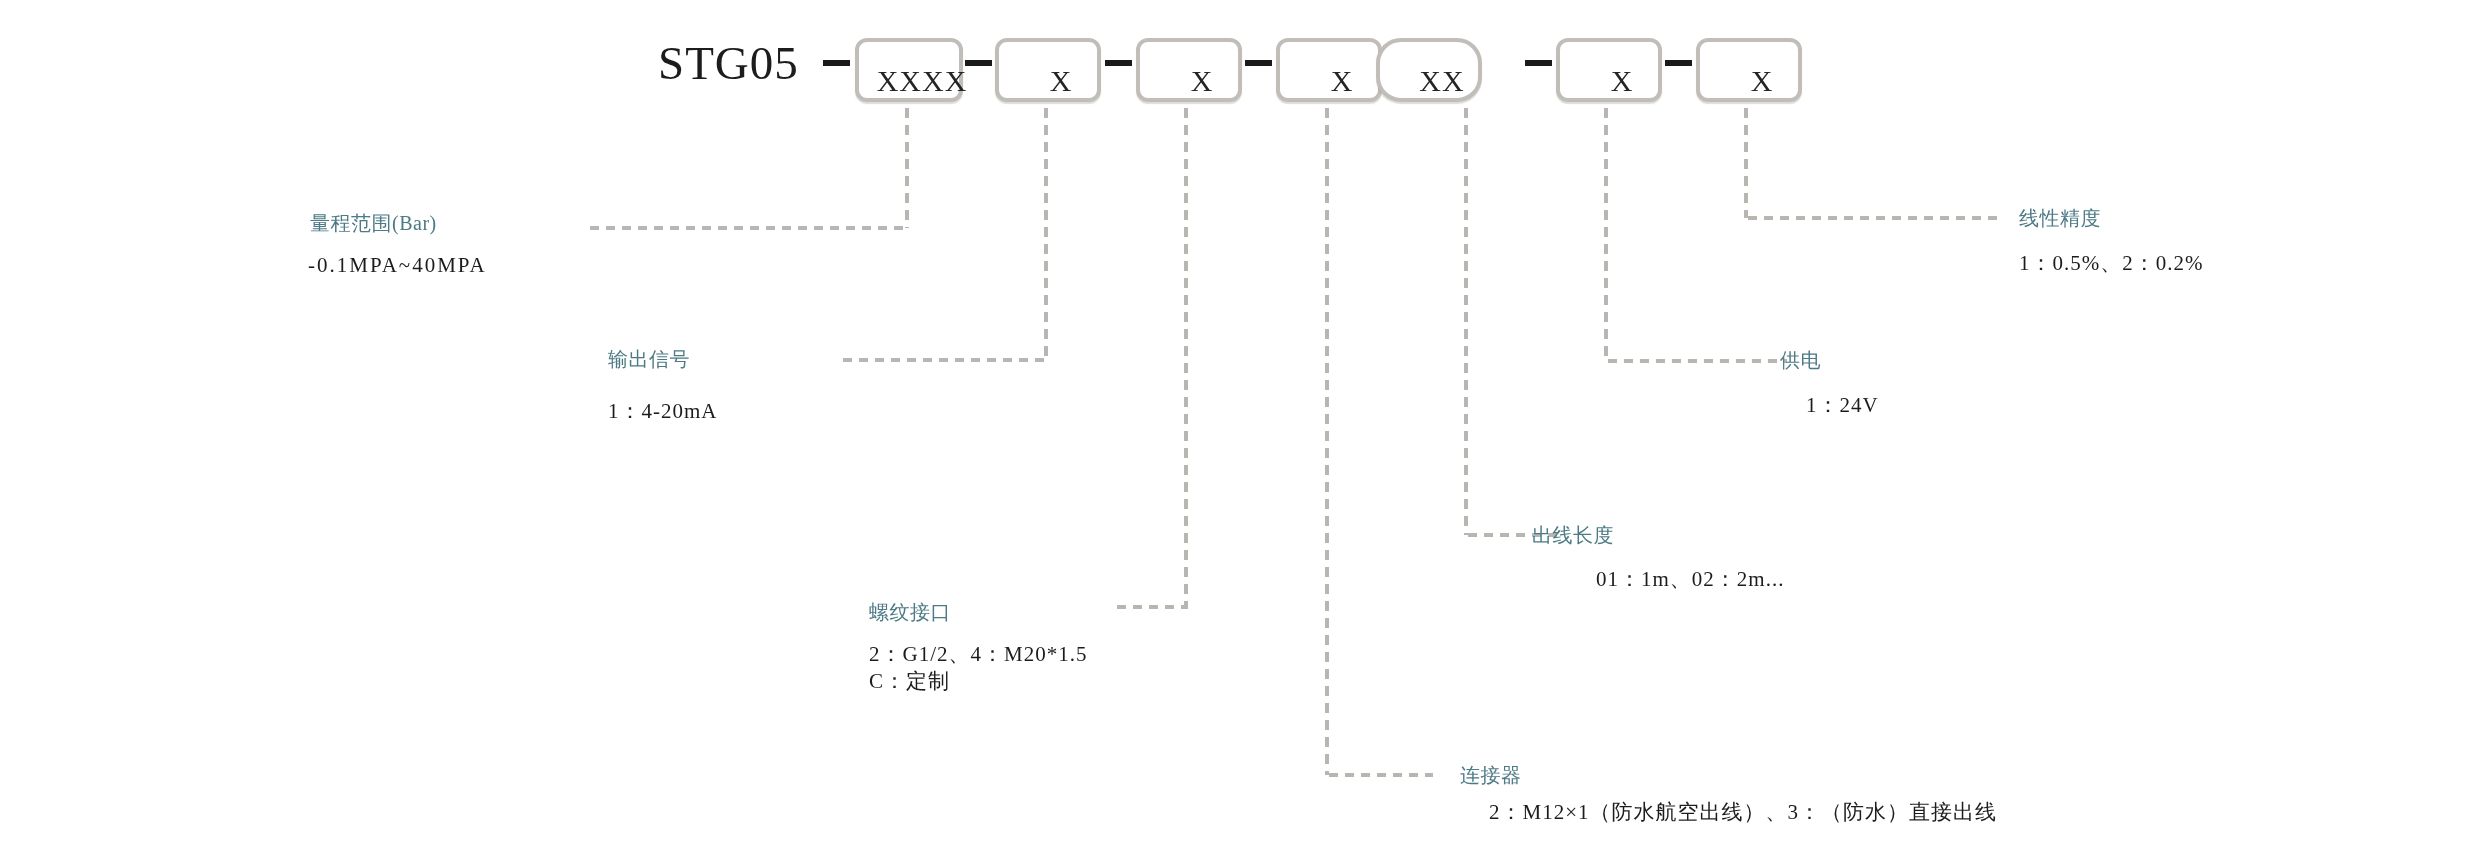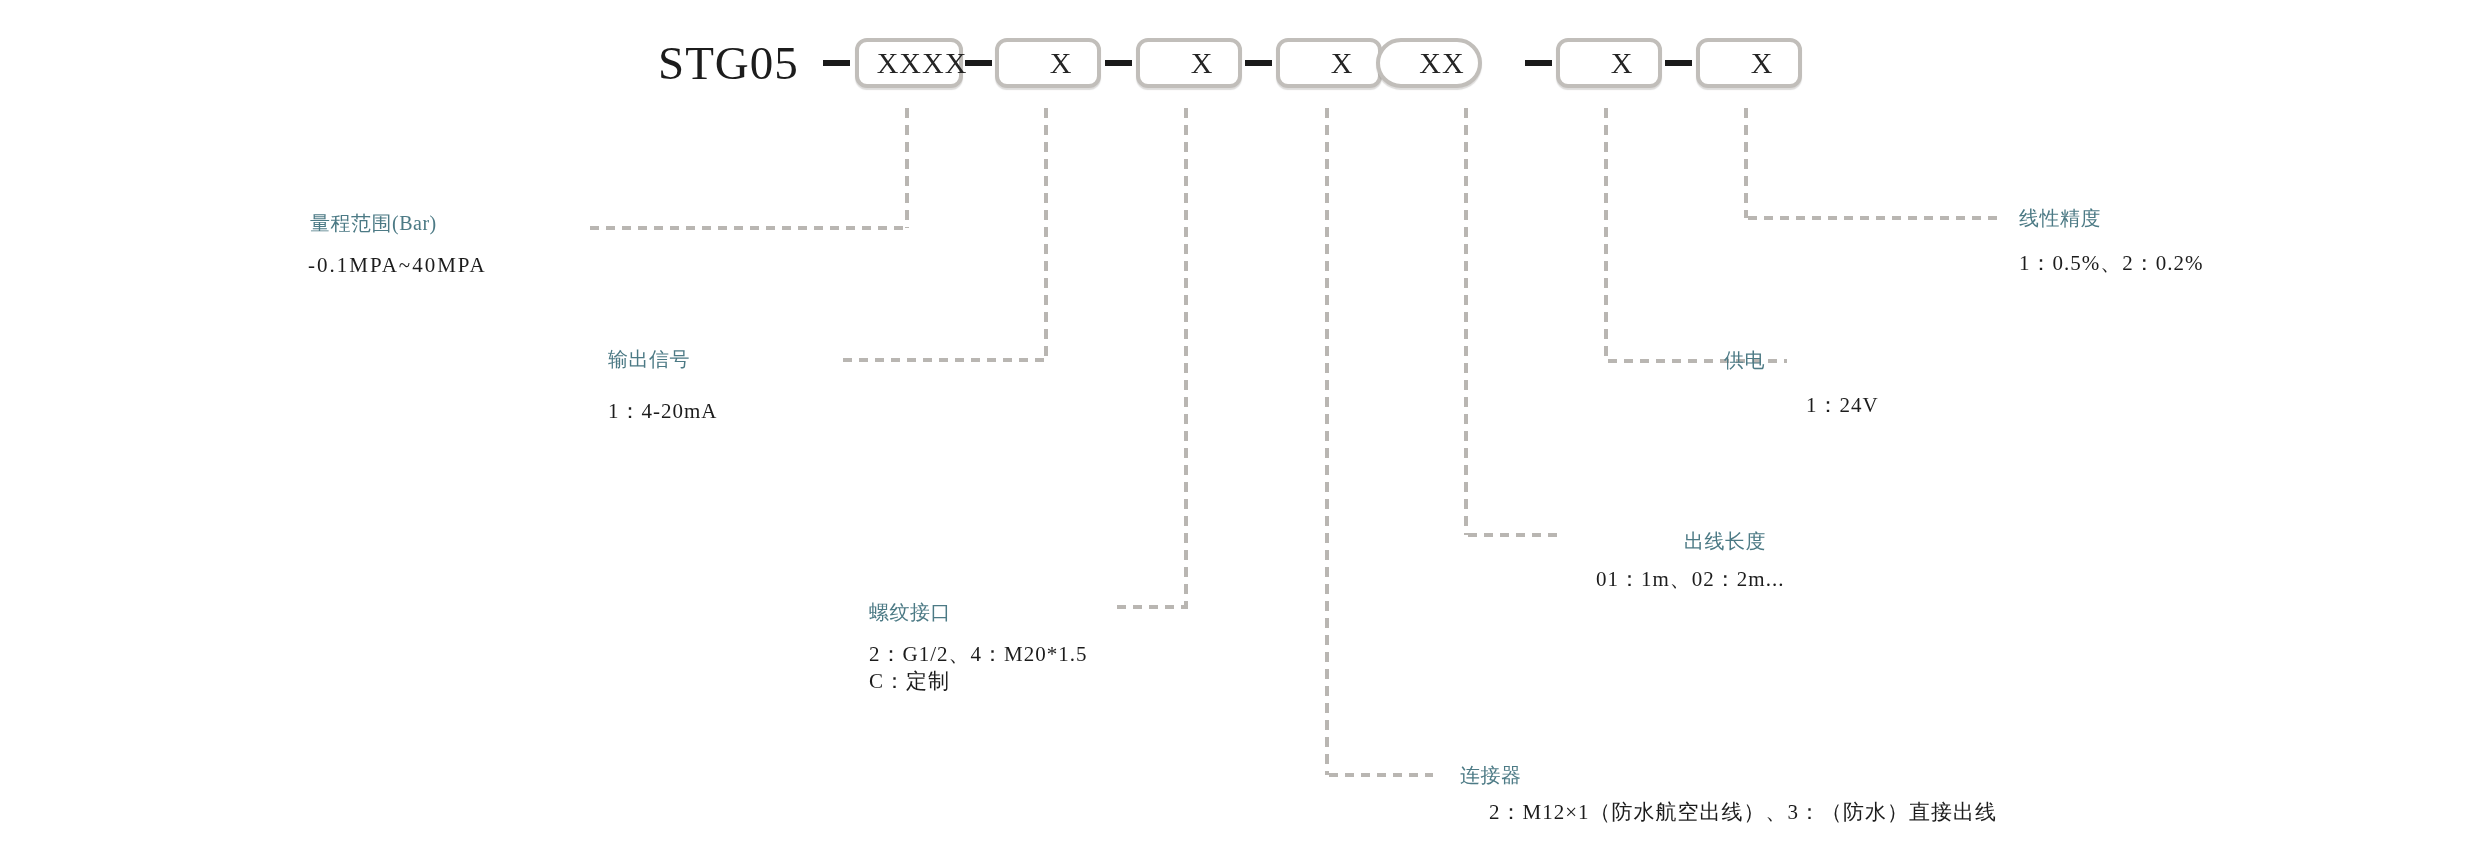--- a/index.html
+++ b/index.html
@@ -17,27 +17,27 @@
     position:absolute;
     left:658px; top:38px; height:50px;
     line-height:50px;
     font-size:47px;
     letter-spacing:1px;
     color:#1c1c1c;
     white-space:nowrap;
   }
   .code-box{
     position:absolute;
-    top:38px; height:50px;
+    top:38px; height:64px;
     box-sizing:border-box;
     border:4px solid #c1beba;
     border-radius:12px;
     background:#ffffff;
     box-shadow:0 2px 1px rgba(120,115,110,0.25);
-    display:flex; align-items:center; justify-content:center;
+    display:flex; align-items:flex-end; justify-content:center;
     font-size:30px;
     letter-spacing:1px;
     color:#242424;
     padding-left:26px;
   }
   .cb0{left:855px;width:108px;}
   .cb1{left:995px;width:106px;}
   .cb2{left:1136px;width:106px;}
   .cb3{left:1276px;width:106px;}
   .cb4{left:1376px;width:106px;border-radius:25px;}
@@ -87,22 +87,22 @@
     font-size:21px;
     line-height:27px;
     color:#1c1c1c;
     letter-spacing:1px;
     white-space:nowrap;
   }
   .t0{left:310px; top:208px;}  .d0{left:308px; top:252px; letter-spacing:2px;}
   .t1{left:608px; top:344px;}  .d1{left:608px; top:398px;}
   .t2{left:869px; top:597px;}  .d2{left:869px; top:641px;}
   .t3{left:1460px;top:760px;}  .d3{left:1458px;top:799px;margin-left:31px;}
-  .t4{left:1684px;top:520px;margin-top:6px;}  .d4{left:1596px;top:566px;}
-  .t5{left:1724px;top:345px;}  .d5{left:1806px;top:392px;}
+  .t4{left:1532px;top:520px;}  .d4{left:1596px;top:566px;}
+  .t5{left:1780px;top:345px;}  .d5{left:1806px;top:392px;}
   .t6{left:2019px;top:203px;}  .d6{left:2019px;top:250px;}
 </style>
 </head>
 <body>
 
 <div class="canvas">
 
   <div class="model-prefix">STG05</div>
 
   <div class="code-dash cd0"></div>

